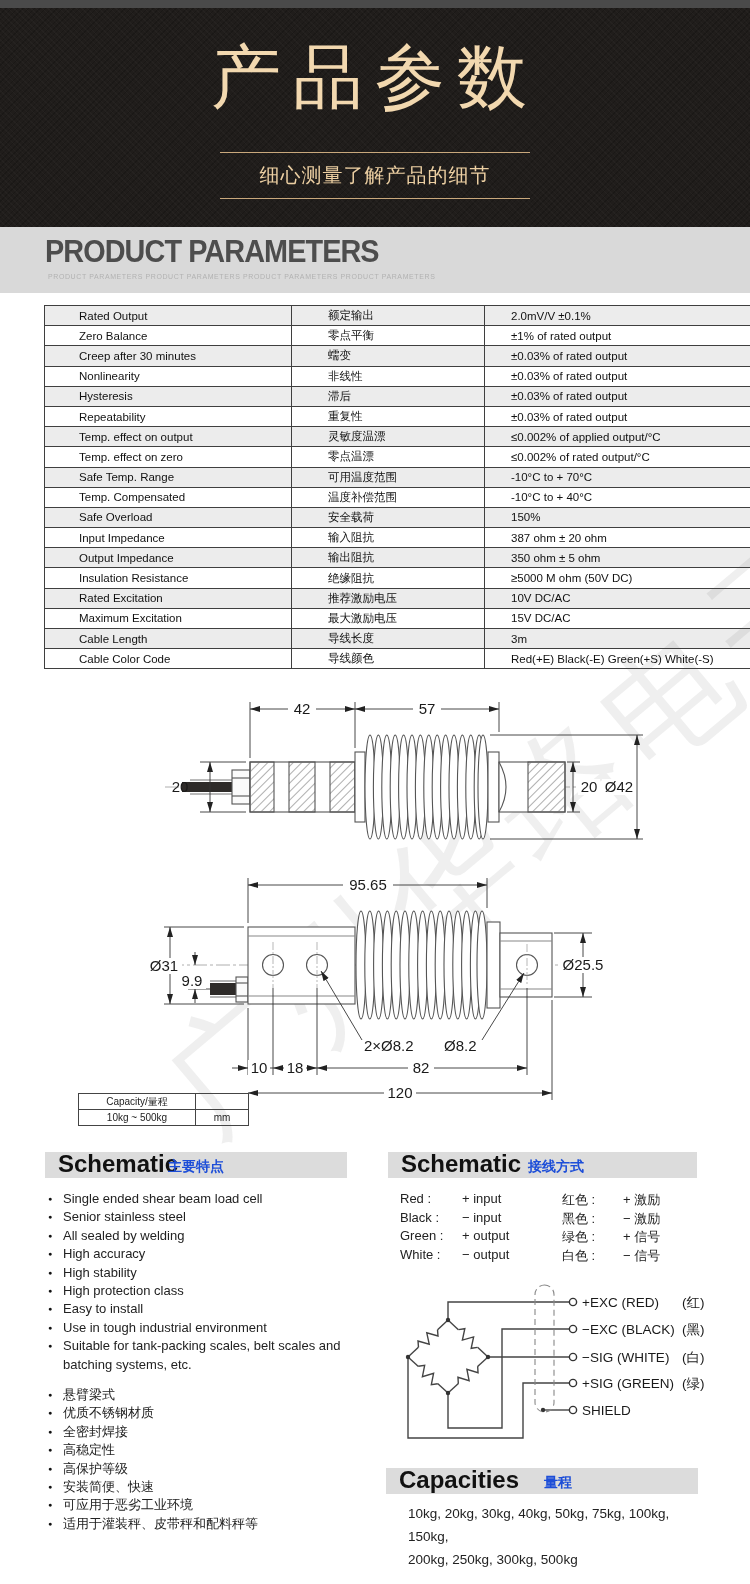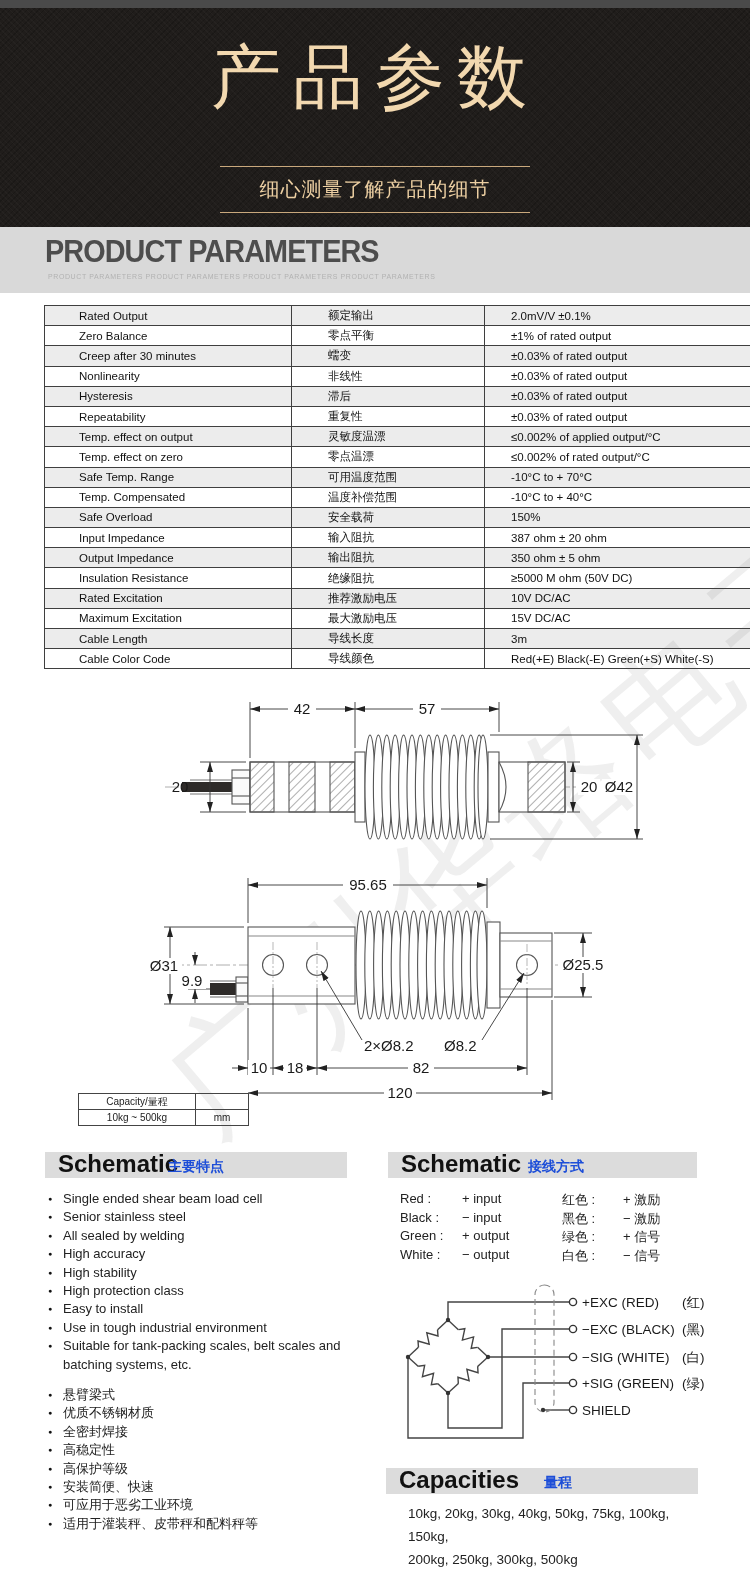--- a/index.html
+++ b/index.html
@@ -6,21 +6,21 @@
   .page{position:relative;width:750px;height:1584px;background:#fff;overflow:hidden;
         font-family:"Liberation Sans","DejaVu Sans",sans-serif;color:#1a1a1a;}
   
   .top-strip{position:absolute;left:0;top:0;width:750px;height:8px;background:#4a4a4a;}
   .hero{position:absolute;left:0;top:8px;width:750px;height:219px;background-color:#201d1b;
         background-image:repeating-linear-gradient(45deg,rgba(255,255,255,.025) 0 1px,transparent 1px 4px),
                          repeating-linear-gradient(-45deg,rgba(0,0,0,.18) 0 1px,transparent 1px 4px);}
   .hero-title{position:absolute;left:0;top:34px;width:750px;text-align:center;
               font-size:70px;font-weight:300;letter-spacing:12px;color:#f2d8af;line-height:1;}
   .hero-sub-wrap{position:absolute;left:220px;top:144px;width:310px;text-align:center;
-                 border-top:1px solid #c9a87c;border-bottom:1px solid #c9a87c;padding:9px 0;margin-top:14px;}
+                 border-top:1px solid #c9a87c;border-bottom:1px solid #c9a87c;padding:9px 0;}
   .hero-sub{font-size:20px;color:#eccfa2;letter-spacing:1px;}
   
   .band{position:absolute;left:0;top:227px;width:750px;height:66px;background:#d9d9d9;}
   .band-title{position:absolute;left:45px;top:6px;font-size:32px;font-weight:800;color:#4d4d4d;
               letter-spacing:-1px;transform:scaleX(.9);transform-origin:left center;white-space:nowrap;}
   .band-subtext{position:absolute;left:48px;top:46px;font-size:7px;color:#b2b2b2;letter-spacing:.6px;white-space:nowrap;}
   
   .spec-wrap{position:absolute;left:44px;top:305px;}
   table.spec{border-collapse:collapse;table-layout:fixed;width:669px;}
   table.spec td{border:1px solid #3f3f3f;height:19.2px;font-size:11.5px;color:#111;

